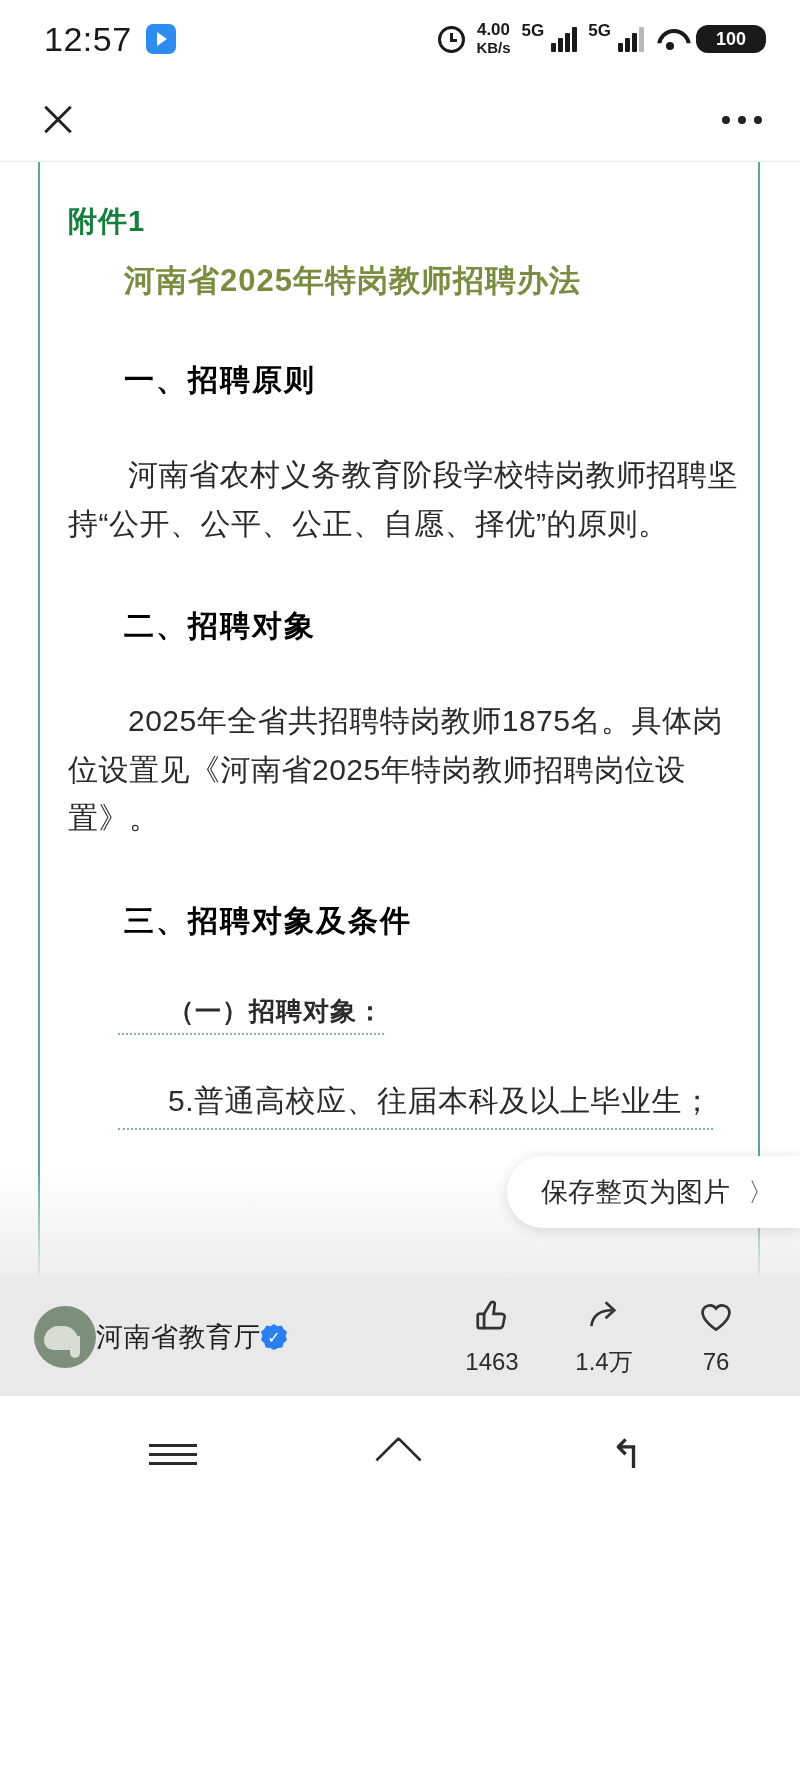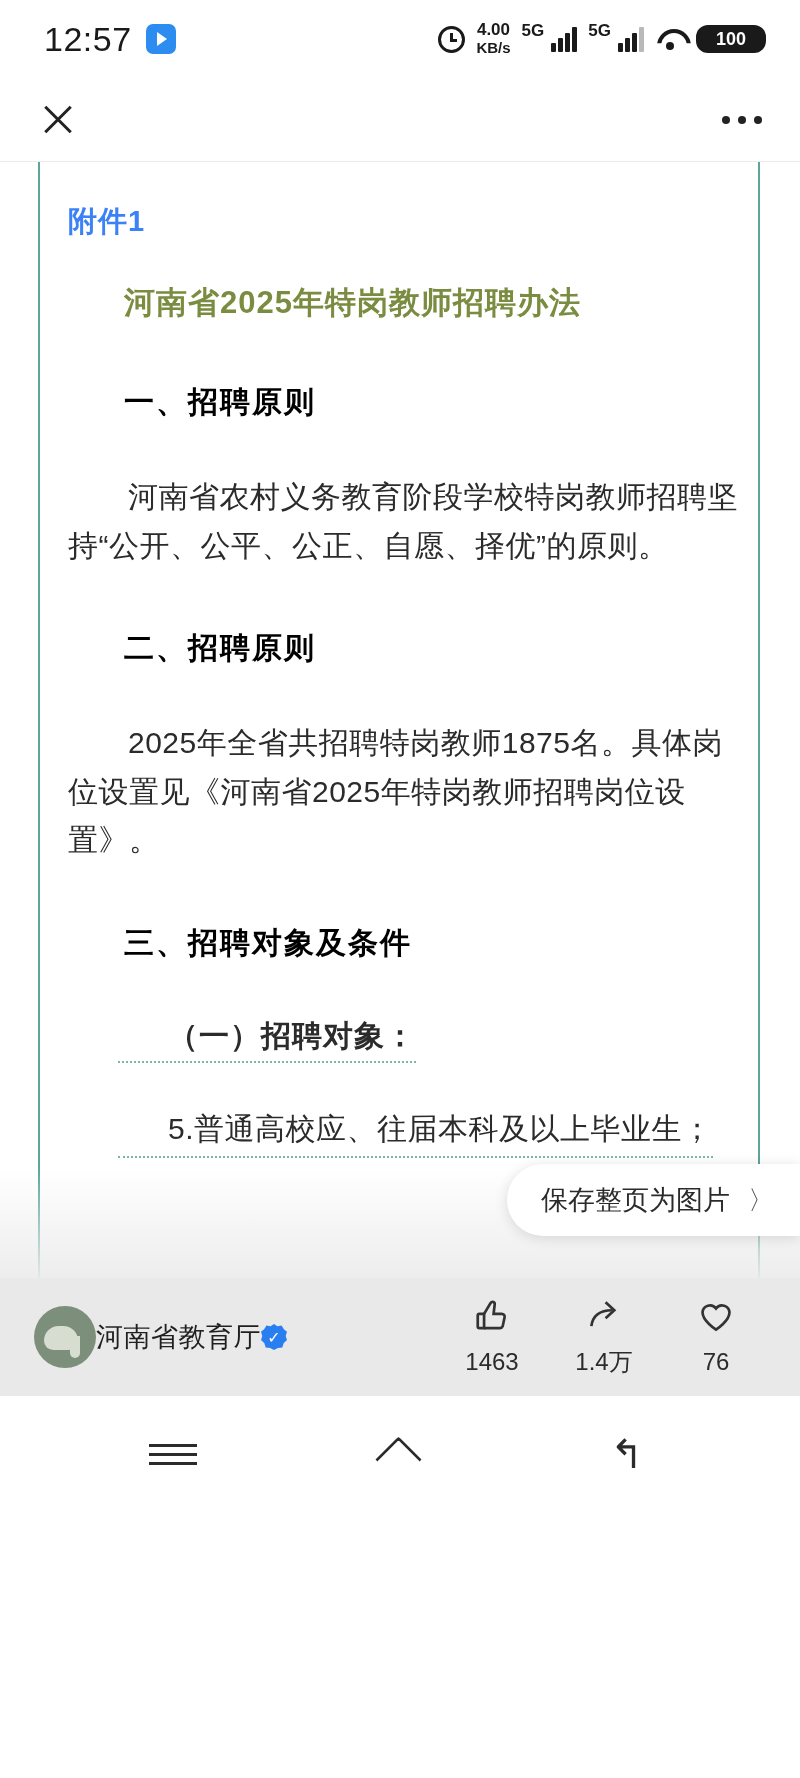--- a/index.html
+++ b/index.html
@@ -193,23 +193,23 @@
   .article::after {
     content: "";
     position: absolute;
     right: 40px; top: 0; bottom: 0;
     width: 2px;
     background: #5aa79a;
   }
   .attach {
     font-size: 29px;
     font-weight: 700;
-    color: #3b82f6;
+    color: #15803d;
     letter-spacing: 1px;
-    margin-bottom: 40px;
+    margin-bottom: 18px;
   }
   .doc-title {
     font-size: 31px;
     font-weight: 700;
     color: #7a8c3f;
     text-indent: 56px;
     letter-spacing: 1px;
     margin-bottom: 36px;
   }
   .h-sec {
@@ -222,21 +222,21 @@
   }
   p.body {
     font-size: 30px;
     line-height: 1.62;
     color: #2b2b2b;
     text-indent: 60px;
     letter-spacing: 0.5px;
     margin-bottom: 20px;
   }
   .h-sub {
-    font-size: 30px;
+    font-size: 26px;
     font-weight: 700;
     color: #2b2b2b;
     text-indent: 50px;
     letter-spacing: 1px;
     margin: 52px 0 42px;
     position: relative;
   }
   .dotline {
     border-bottom: 2px dotted #7fb5a8;
     display: inline-block;
@@ -256,21 +256,21 @@
     position: absolute;
     left: 0; right: 0; bottom: 0;
     height: 110px;
     background: linear-gradient(to bottom, rgba(255,255,255,0), rgba(236,236,236,0.95));
     pointer-events: none;
   }
 
   
   .savepill {
     position: absolute;
-    right: 0; bottom: 42px;
+    right: 0; bottom: 50px;
     background: #fff;
     border-radius: 40px 0 0 40px;
     box-shadow: 0 2px 14px rgba(0,0,0,0.13);
     padding: 18px 26px 18px 34px;
     display: flex;
     align-items: center;
     gap: 18px;
     font-size: 27px;
     color: #2b2b2b;
   }
@@ -435,21 +435,21 @@
 
   <div class="article-wrap">
     <div class="article">
 
       <div class="attach">附件1</div>
       <div class="doc-title">河南省2025年特岗教师招聘办法</div>
 
       <div class="h-sec">一、招聘原则</div>
       <p class="body">河南省农村义务教育阶段学校特岗教师招聘坚持“公开、公平、公正、自愿、择优”的原则。</p>
 
-      <div class="h-sec">二、招聘原则</div>
+      <div class="h-sec">二、招聘对象</div>
       <p class="body">2025年全省共招聘特岗教师1875名。具体岗位设置见《河南省2025年特岗教师招聘岗位设置》。</p>
 
       <div class="h-sec">三、招聘对象及条件</div>
       <div class="h-sub">
         <span class="dotline">（一）招聘对象：</span>
       </div>
       <div class="item">
         <span class="dotline">5.普通高校应、往届本科及以上毕业生；</span>
       </div>
 

